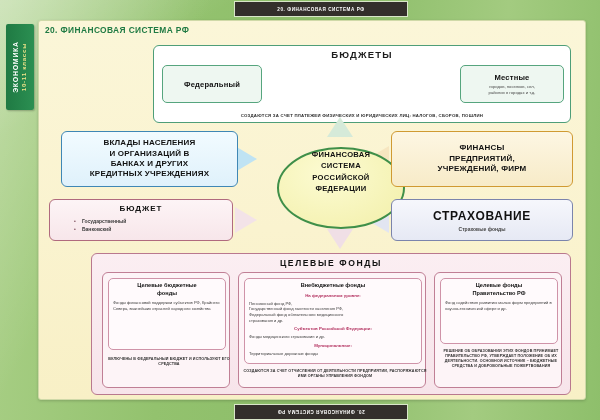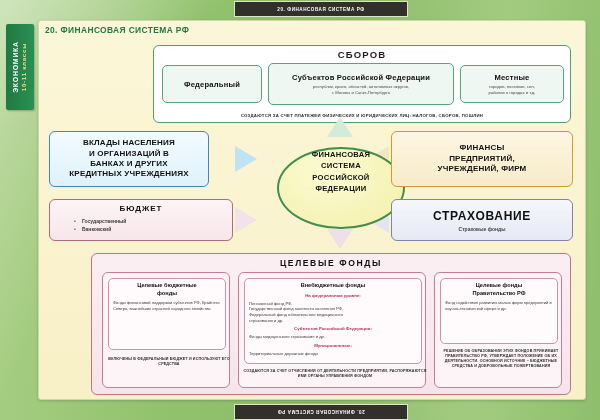--- a/index.html
+++ b/index.html
@@ -71,21 +71,21 @@
   .gbox .s{font-size:4.2px;color:#4a4a4a;line-height:1.35;margin-top:2px;}
   #b-fed{left:8px;top:19px;width:100px;height:38px;}
   #b-sub{left:114px;top:17px;width:186px;height:42px;}
   #b-loc{left:306px;top:19px;width:104px;height:38px;}
   #budgets-foot{
     position:absolute;left:0;bottom:4px;width:100%;text-align:center;
     font-size:4.3px;font-weight:bold;color:#2b2b2b;letter-spacing:.25px;
   }
   
   #vklady{
-    left:10px;top:110px;width:160px;height:56px;
+    left:22px;top:110px;width:177px;height:56px;
     background:linear-gradient(180deg,#f2fbff,#dff1fb);
     border:1.4px solid #3f87b5;
     display:flex;align-items:center;justify-content:center;text-align:center;
     padding:3px 5px;
   }
   #vklady .h{font-size:8px;font-weight:bold;color:#111;line-height:1.3;letter-spacing:.2px;}
   #kredit{
     left:10px;top:178px;width:184px;height:42px;
     background:linear-gradient(180deg,#fdf4f6,#f7e6ea);
     border:1.4px solid #b06a7e;
@@ -181,30 +181,26 @@
       <span class="l1">ЭКОНОМИКА</span>
       <span class="l2">10-11 классы</span>
     </div>
   </div>
 
   <div id="panel">
 
     <div id="title">20. ФИНАНСОВАЯ СИСТЕМА РФ</div>
 
     <div id="budgets" class="box">
-      <div id="budgets-title">СБОРОВ</div>
+      <div id="budgets-title">БЮДЖЕТЫ</div>
 
       <div id="b-fed" class="gbox">
         <div class="h">Федеральный</div>
       </div>
 
-      <div id="b-sub" class="gbox">
-        <div class="h">Субъектов Российской Федерации</div>
-        <div class="s">республик, краев, областей, автономных округов,<br>г. Москвы и Санкт-Петербурга</div>
-      </div>
 
       <div id="b-loc" class="gbox">
         <div class="h">Местные</div>
         <div class="s">городов, поселков, сел,<br>районов в городах и т.д.</div>
       </div>
 
       <div id="budgets-foot">СОЗДАЮТСЯ ЗА СЧЕТ ПЛАТЕЖЕЙ ФИЗИЧЕСКИХ И ЮРИДИЧЕСКИХ ЛИЦ: НАЛОГОВ, СБОРОВ, ПОШЛИН</div>
     </div>
 
     <div class="arrow ar-right" id="ar1"></div>

